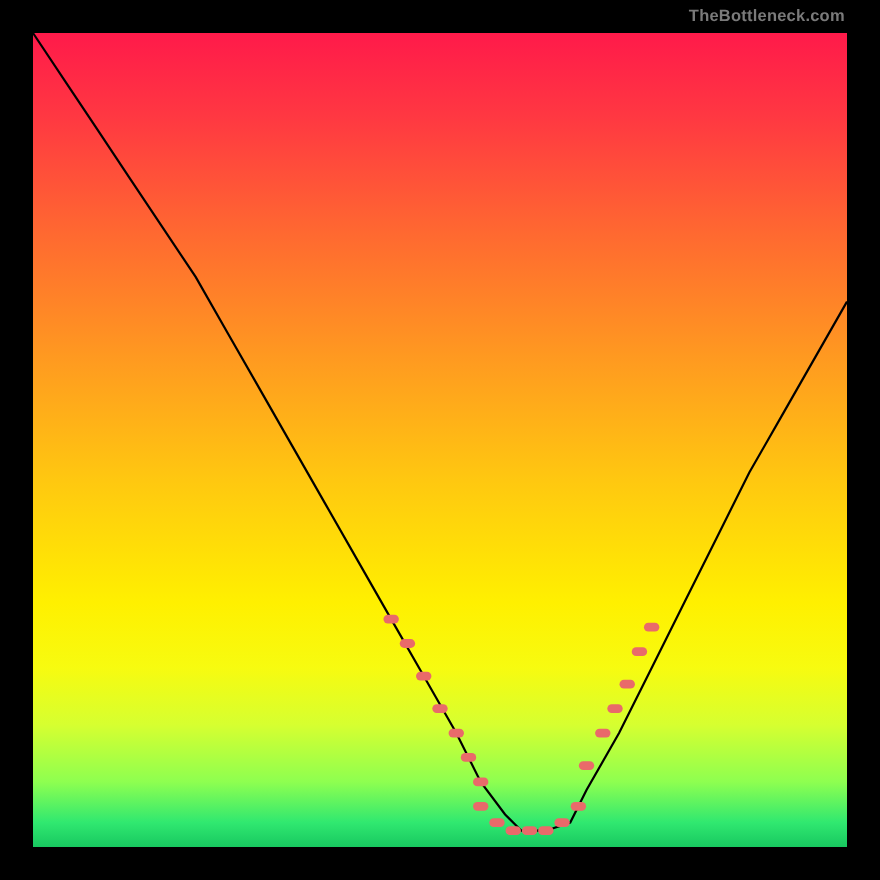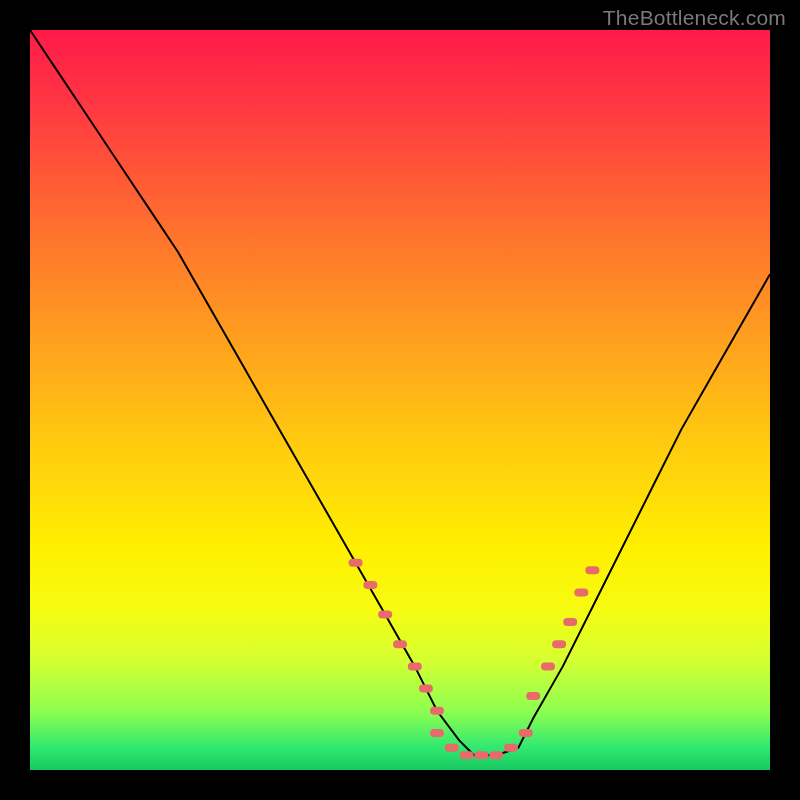--- a/index.html
+++ b/index.html
@@ -14,24 +14,24 @@
   .chart-container {
     position: absolute;
     top: 0;
     left: 0;
     width: 800px;
     height: 800px;
   }
   .watermark {
     position: absolute;
     top: 6px;
-    right: 14px;
+    right: 32px;
     color: #7a7a7a;
-    font-size: 21px;
-    font-weight: 400;
+    font-size: 15px;
+    font-weight: 700;
     letter-spacing: 0.2px;
     z-index: 10;
   }
 </style>
 </head>
 <body>
 
 <div class="chart-container">
   <svg id="chart-svg" width="800" height="800" viewBox="0 0 800 800">
     <defs>

